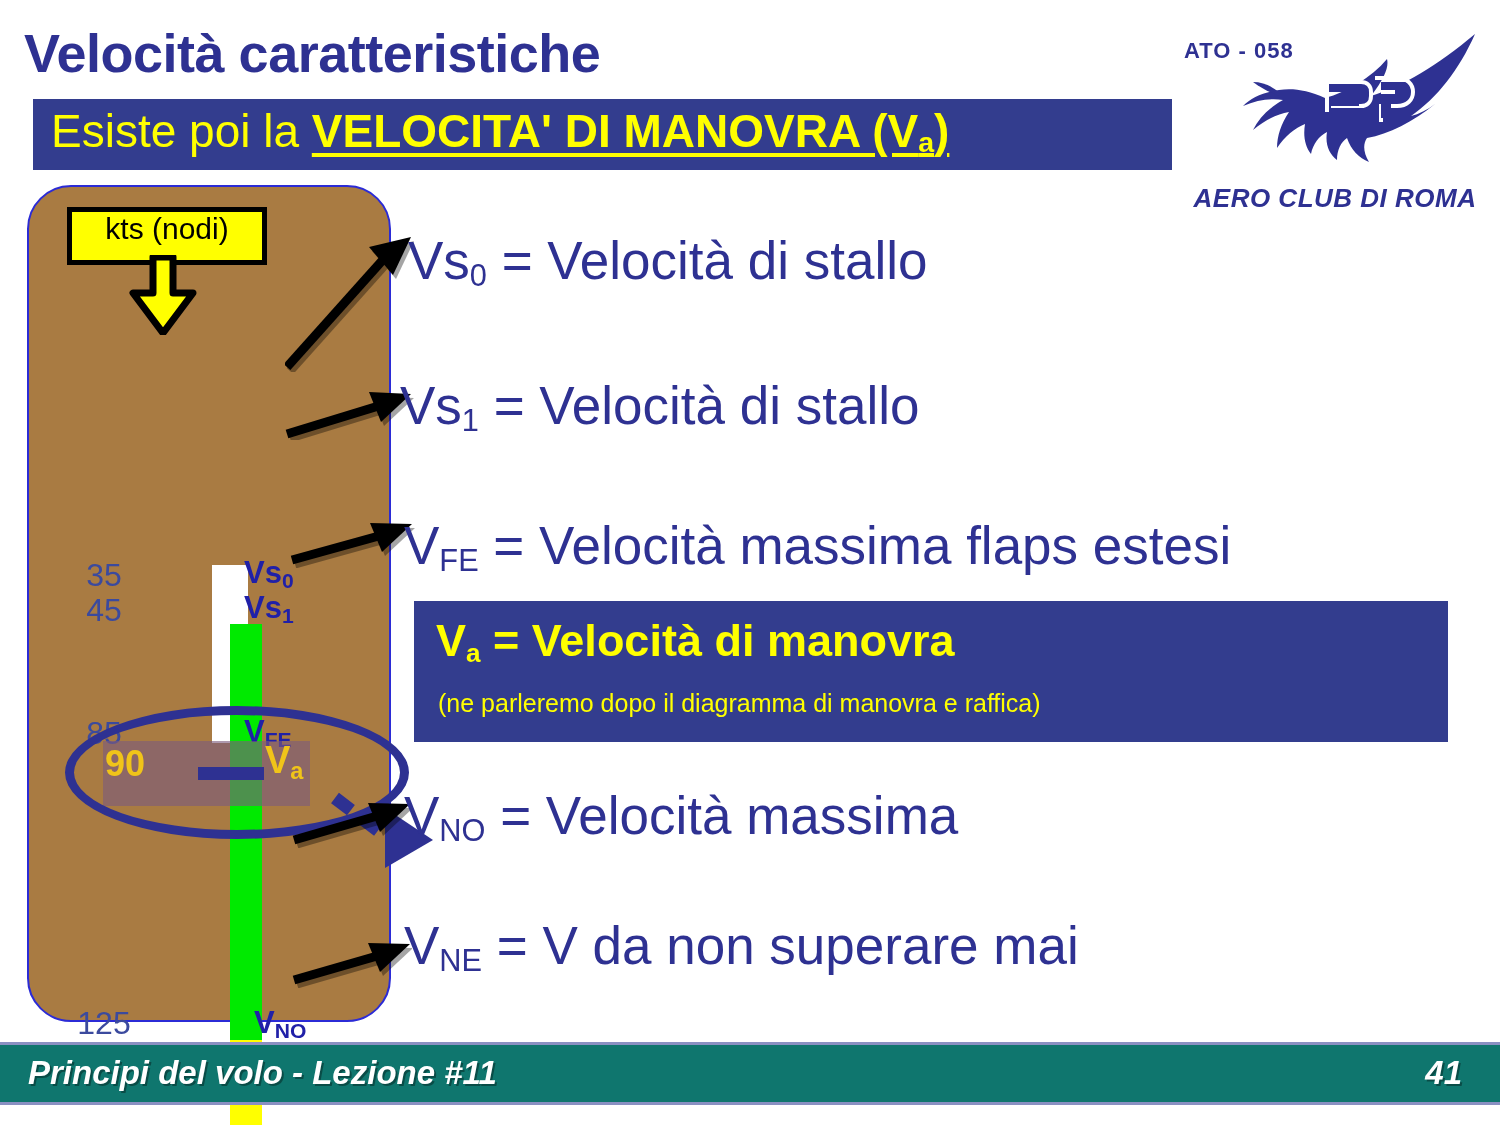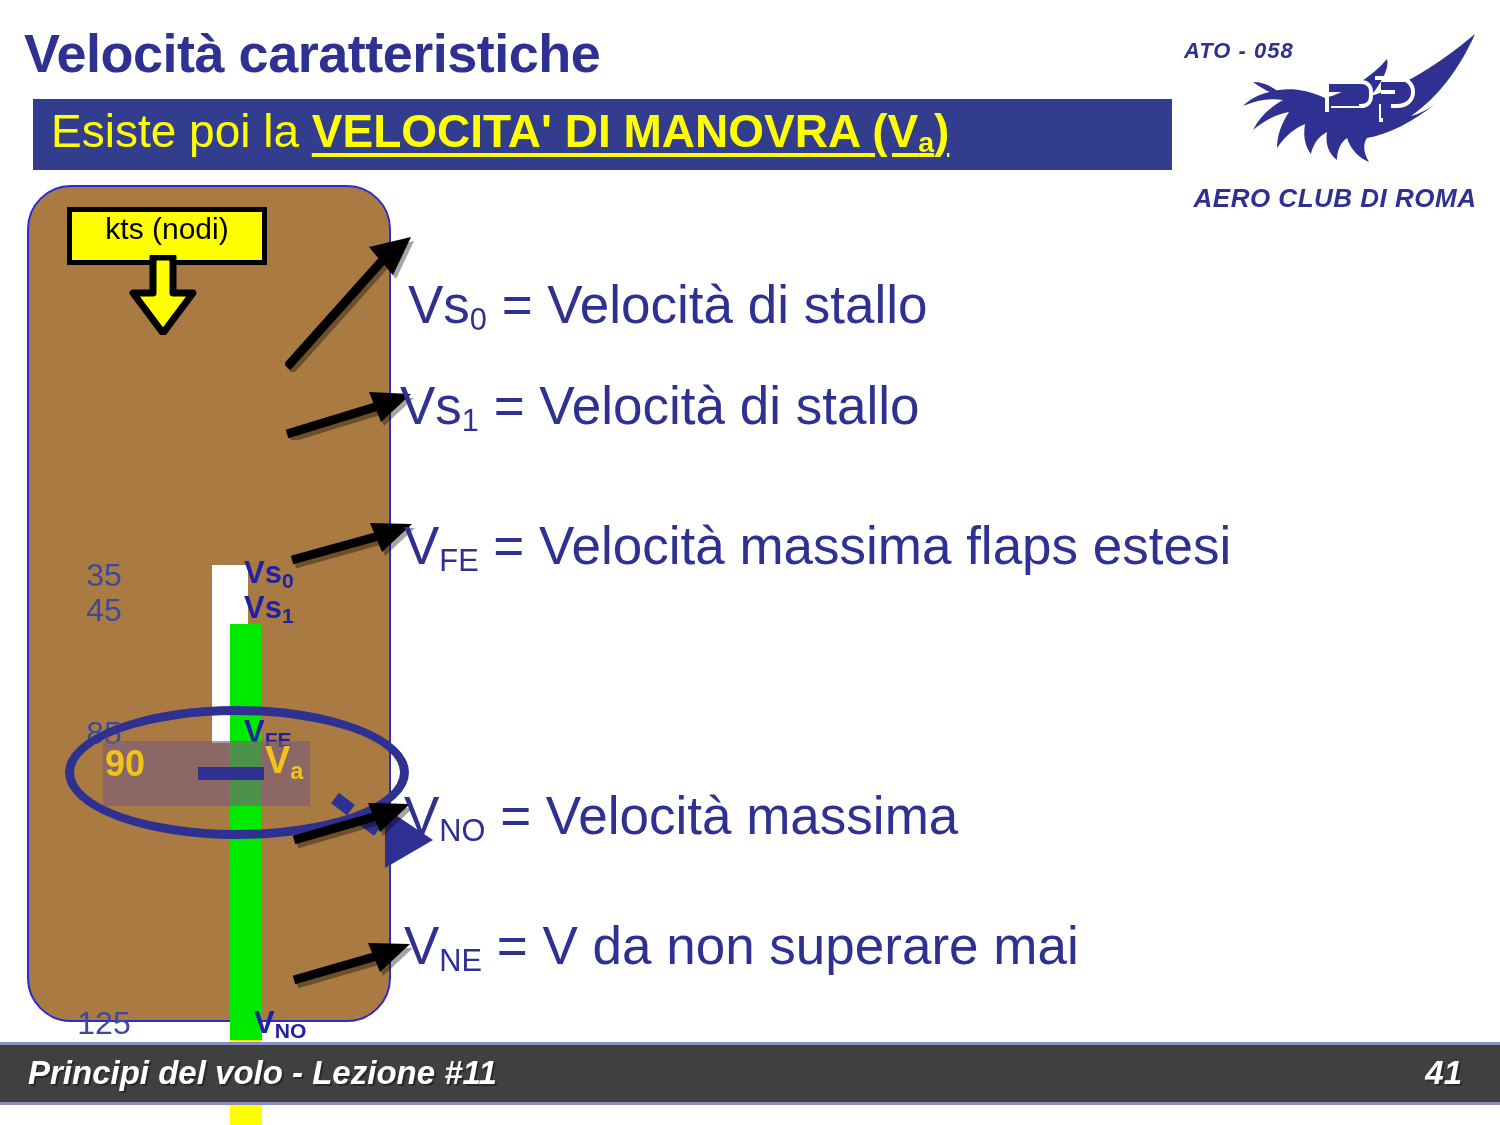--- a/index.html
+++ b/index.html
@@ -28,21 +28,21 @@
   }
   #headline-text .u{
     font-weight:bold;text-decoration:underline;text-underline-offset:6px;
   }
   #headline-text sub{font-size:0.62em;vertical-align:-0.18em;}
 
   
   #logo{position:absolute;left:1175px;top:14px;width:310px;height:200px;}
   #logo-ato{
     position:absolute;left:9px;top:24px;
-    font-size:22px;font-weight:bold;font-style:italic;color:#2E3192;
+    font-size:22px;font-weight:bold;color:#2E3192;
     letter-spacing:1px;
   }
   #logo-eagle{position:absolute;left:0px;top:12px;width:310px;height:160px;}
   #logo-name{
     position:absolute;left:10px;top:169px;width:300px;
     text-align:center;
     font-size:26px;font-weight:bold;font-style:italic;color:#2E3192;
     letter-spacing:0.5px;white-space:nowrap;
   }
 
@@ -125,21 +125,21 @@
   #arrow-vfe{left:290px;top:520px;width:125px;height:48px;}
   #arrow-vno{left:292px;top:800px;width:120px;height:48px;}
   #arrow-vne{left:292px;top:940px;width:120px;height:48px;}
 
   
   .def-line{
     position:absolute;
     font-size:53px;color:#2E3192;white-space:nowrap;
   }
   .def-line sub{font-size:0.58em;vertical-align:-0.22em;}
-  #def-vs0{left:408px;top:230px;margin-top:44px;}
+  #def-vs0{left:408px;top:230px;}
   #def-vs1{left:400px;top:375px;}
   #def-vfe{left:404px;top:515px;}
   #def-vno{left:404px;top:785px;}
   #def-vne{left:404px;top:915px;}
 
   
   #va-box{
     position:absolute;left:414px;top:601px;width:1034px;height:141px;
     background:#333D8E;
   }
@@ -149,21 +149,21 @@
   }
   #va-box-title sub{font-size:0.58em;vertical-align:-0.24em;}
   #va-box-note{
     position:absolute;left:24px;top:88px;
     font-size:25px;color:#FFFF00;white-space:nowrap;
   }
 
   
   #footer-bar{
     position:absolute;left:0px;top:1042px;width:1500px;height:57px;
-    background:#404040;border-top:3px solid #8a90c2;border-bottom:3px solid #8a90c2;
+    background:#0f766e;border-top:3px solid #8a90c2;border-bottom:3px solid #8a90c2;
   }
   #footer-left{
     position:absolute;left:28px;top:9px;
     font-size:33px;font-weight:bold;font-style:italic;color:#ffffff;
     white-space:nowrap;
     text-shadow:2px 2px 0 rgba(0,0,0,0.35);
   }
   #footer-page{
     position:absolute;right:38px;top:9px;
     font-size:33px;font-weight:bold;font-style:italic;color:#ffffff;
@@ -294,19 +294,23 @@
   <div class="def-line" id="def-vs0"><span>Vs</span><sub>0</sub><span> = Velocità di stallo</span></div>
 
   <div class="def-line" id="def-vs1"><span>Vs</span><sub>1</sub><span> = Velocità di stallo</span></div>
 
   <div class="def-line" id="def-vfe"><span>V</span><sub>FE</sub><span> = Velocità massima flaps estesi</span></div>
 
   <div class="def-line" id="def-vno"><span>V</span><sub>NO</sub><span> = Velocità massima</span></div>
 
   <div class="def-line" id="def-vne"><span>V</span><sub>NE</sub><span> = V da non superare mai</span></div>
 
+  <div id="va-box">
+    <div id="va-box-title"><span>V</span><sub>a</sub><span> = Velocità di manovra</span></div>
+    <div id="va-box-note">(ne parleremo dopo il diagramma di manovra e raffica)</div>
+  </div>
 
   <div id="footer-bar">
     <div id="footer-left">Principi del volo - Lezione #11</div>
     <div id="footer-page">41</div>
   </div>
 
 </div>
 
 </body></html>

